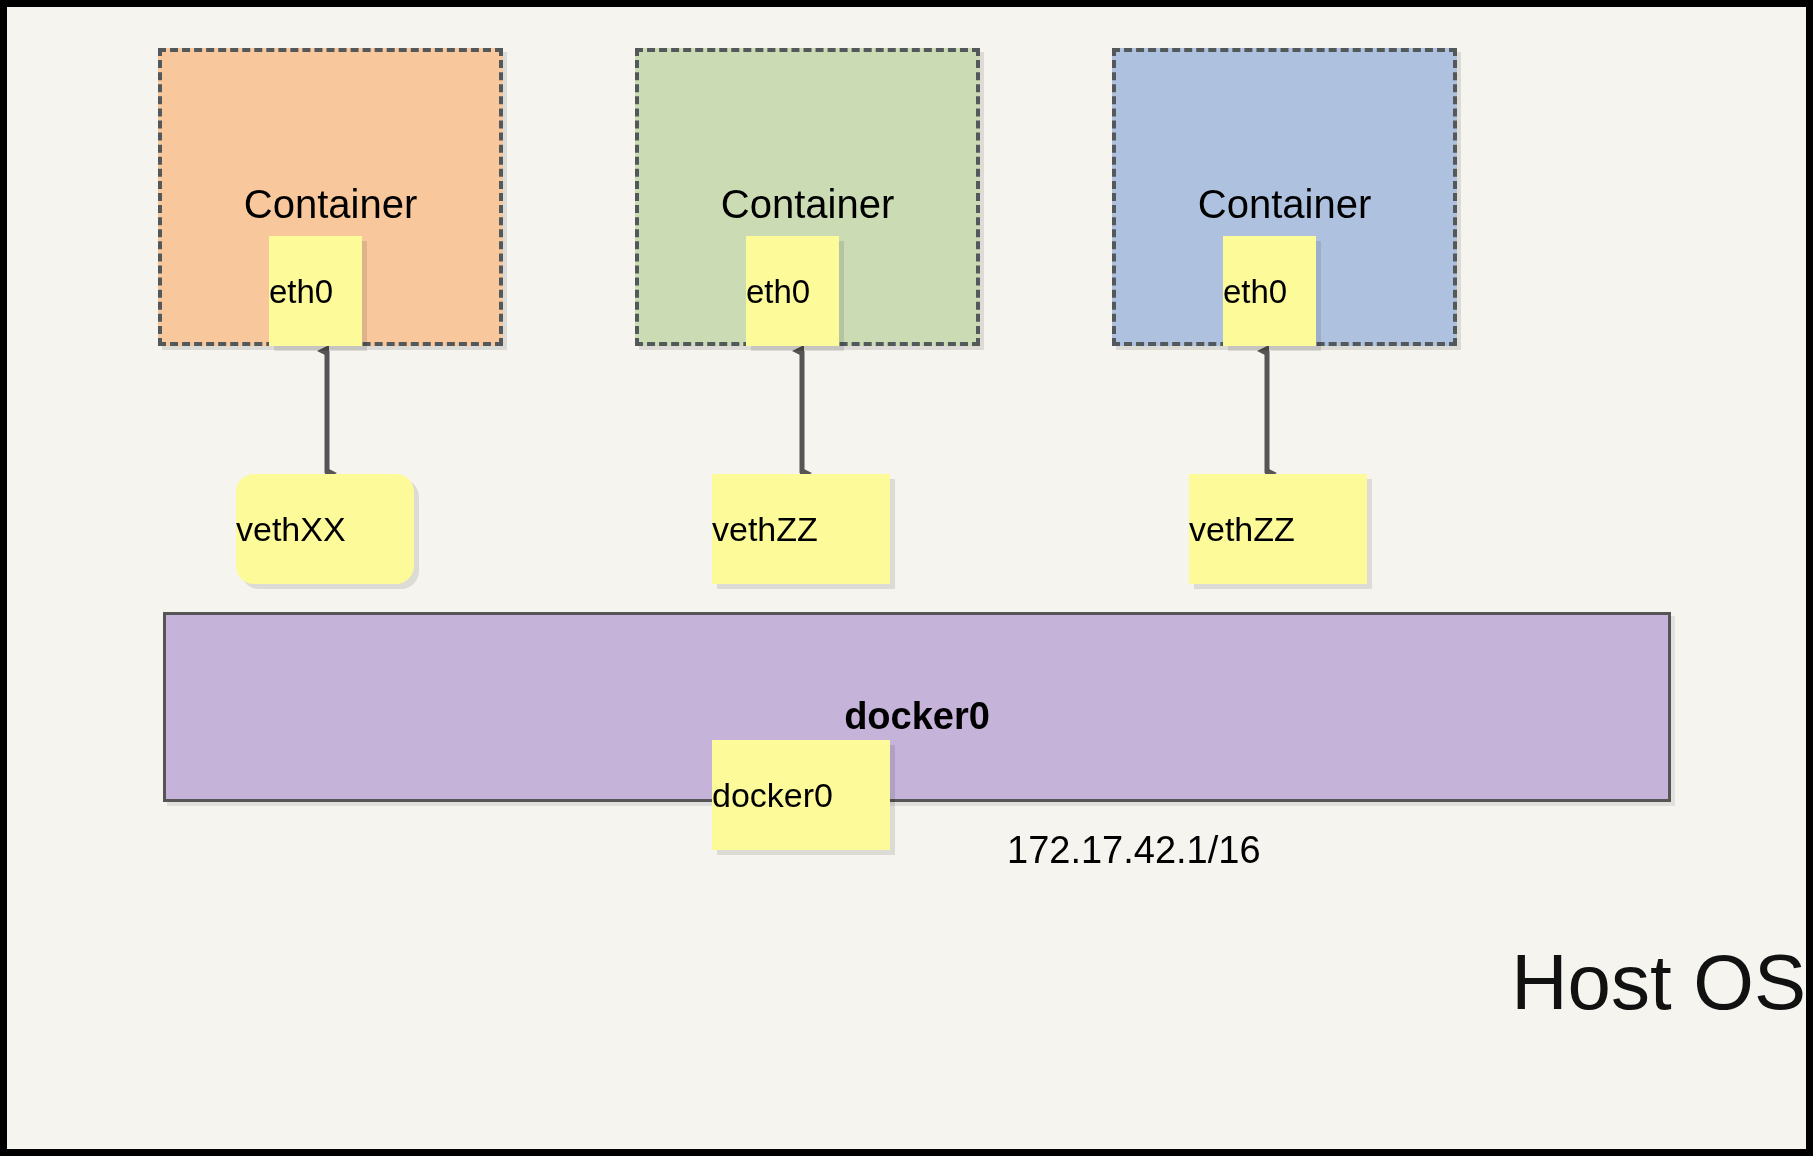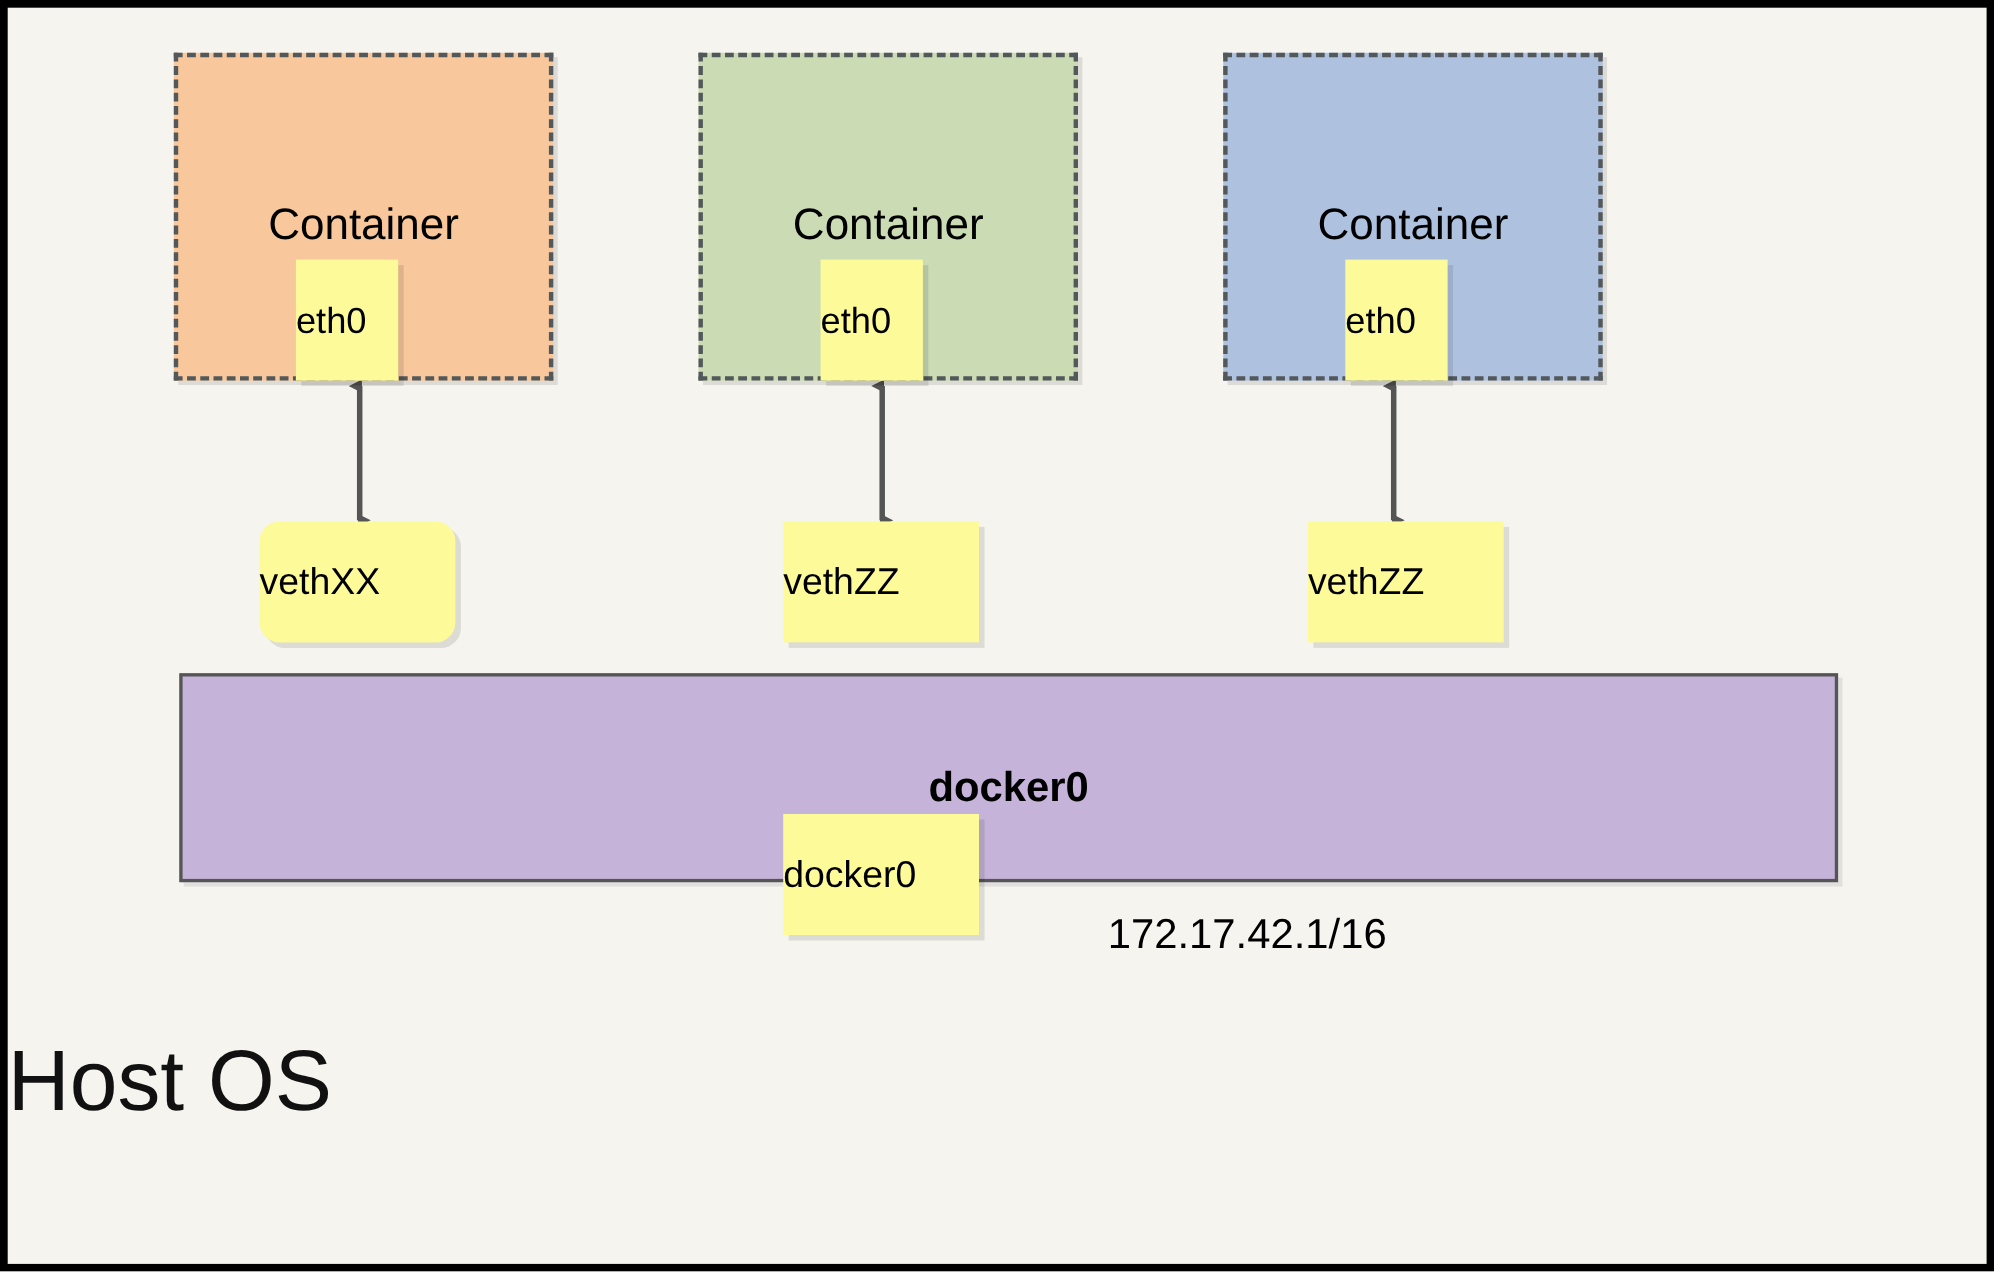--- a/index.html
+++ b/index.html
@@ -90,21 +90,21 @@
     position: absolute;
     color: #000000;
     white-space: nowrap;
   }
   #ip-label {
     font-size: 38px;
   }
   #host-os-label {
     left: 0;
     right: 0;
-    text-align: left;
+    text-align: right;
     font-size: 78px;
     color: #111111;
   }
 </style>
 </head>
 <body>
 
 <div id="canvas">
   <div id="stage">
 

